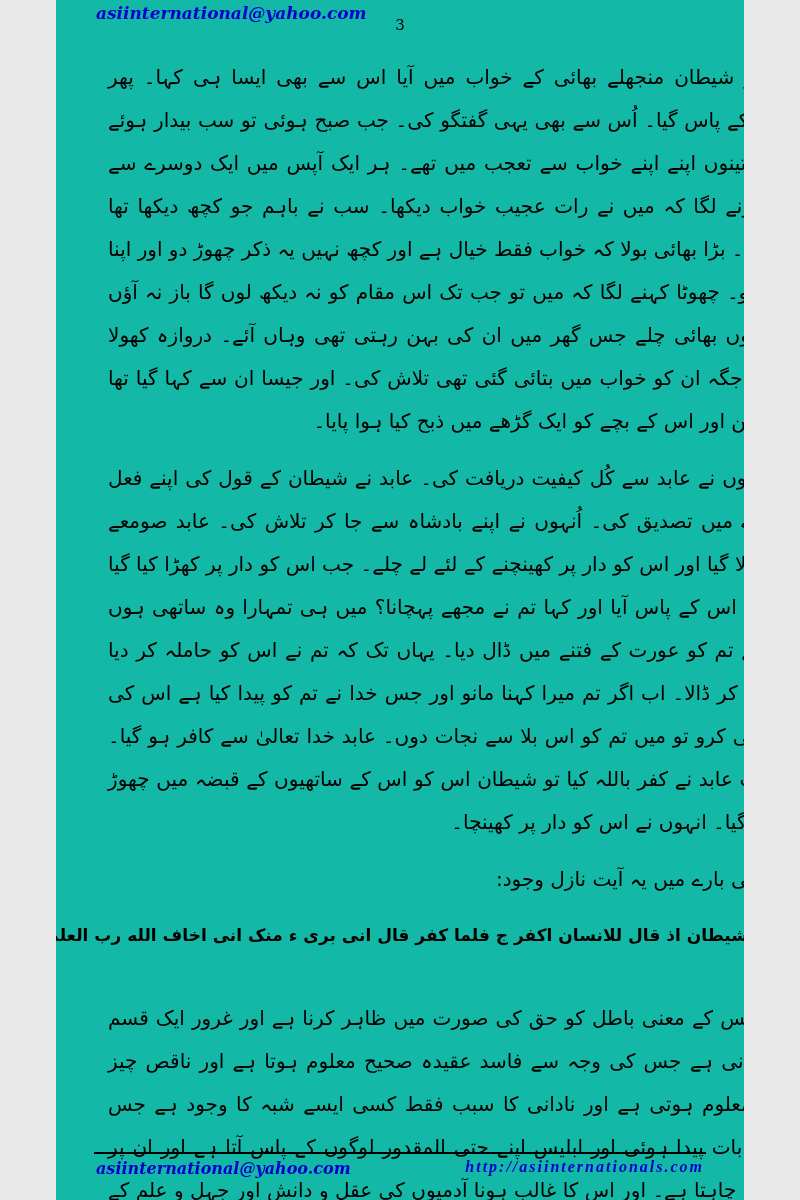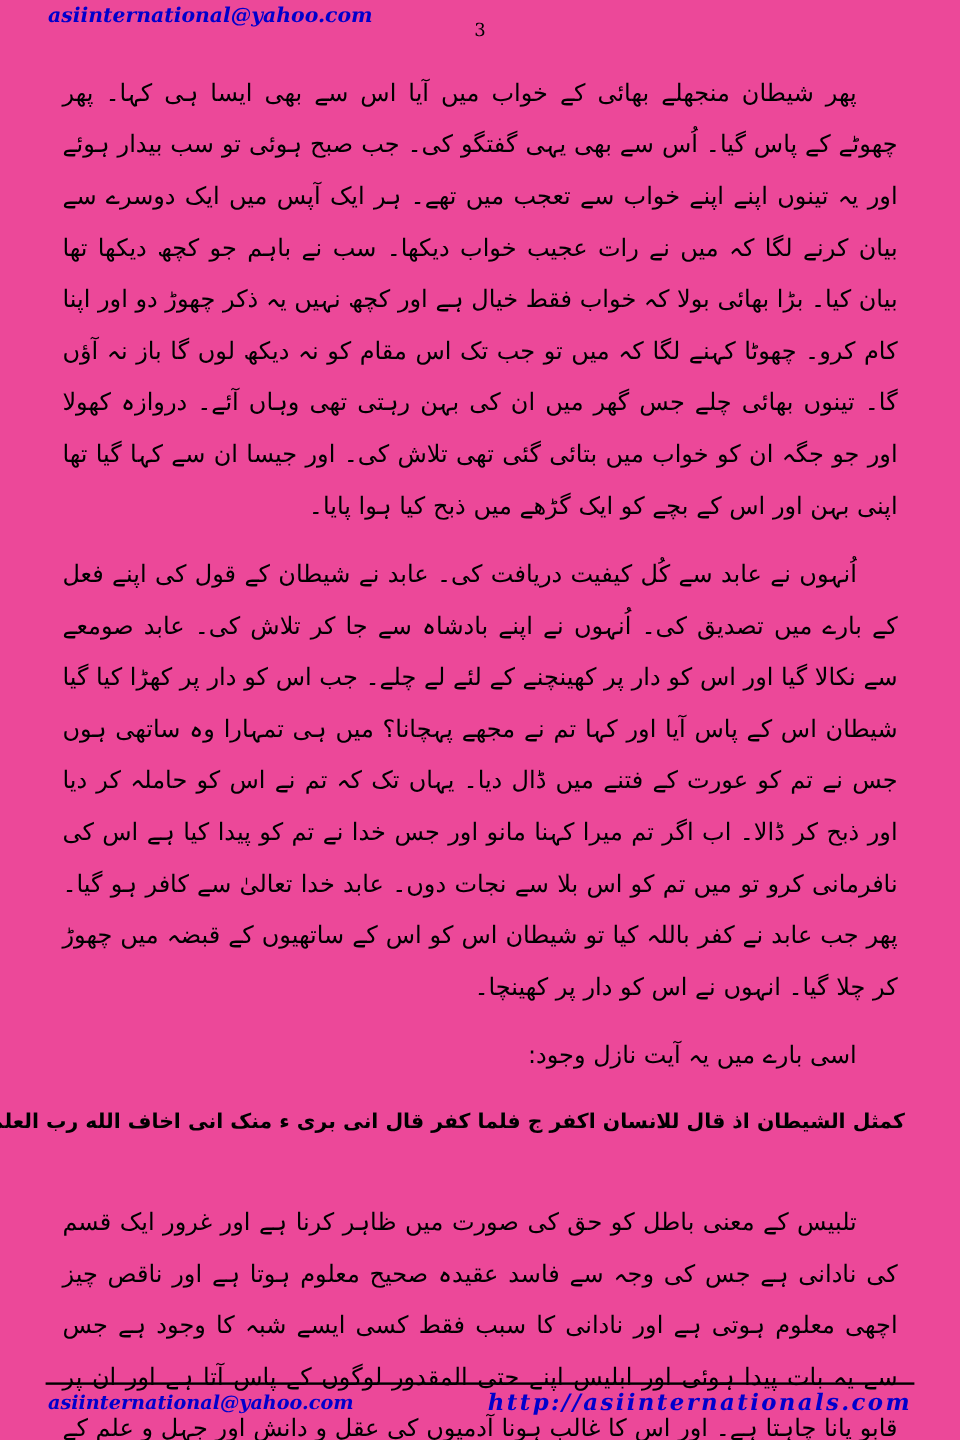--- a/index.html
+++ b/index.html
@@ -1,21 +1,21 @@
 <!DOCTYPE html>
 <html lang="ur"><head>
 <meta charset="utf-8">
 <style>
   html, body { margin: 0; padding: 0; background: #e8e8e8; }
   .page {
     position: relative;
-    width: 800px;
+    width: 688px;
     height: 1200px;
     margin: 0 auto;
-    background: #ec4899;
+    background: #14b8a6;
     overflow: hidden;
     font-family: "DejaVu Sans", sans-serif;
     color: #000000;
   }
   
   .header { position: absolute; top: 0; left: 0; right: 0; height: 44px; }
   .link {
     color: #0000CC;
     font-family: "DejaVu Serif", serif;
     font-style: italic;
@@ -80,22 +80,23 @@
   .footer .email {
     position: absolute;
     left: 2px;
     top: 5px;
     font-size: 16px;
   }
   .footer .url {
     position: absolute;
     right: 2px;
     top: 4px;
-    font-size: 19px;
+    font-size: 16px;
     letter-spacing: 2px;
+    font-family: Liberation Serif, serif;
   }
 </style>
 </head>
 <body>
 
 <div class="page">
 
   <div class="header">
     <a class="link email">asiinternational@yahoo.com</a>
     <div class="pagenum">3</div>

